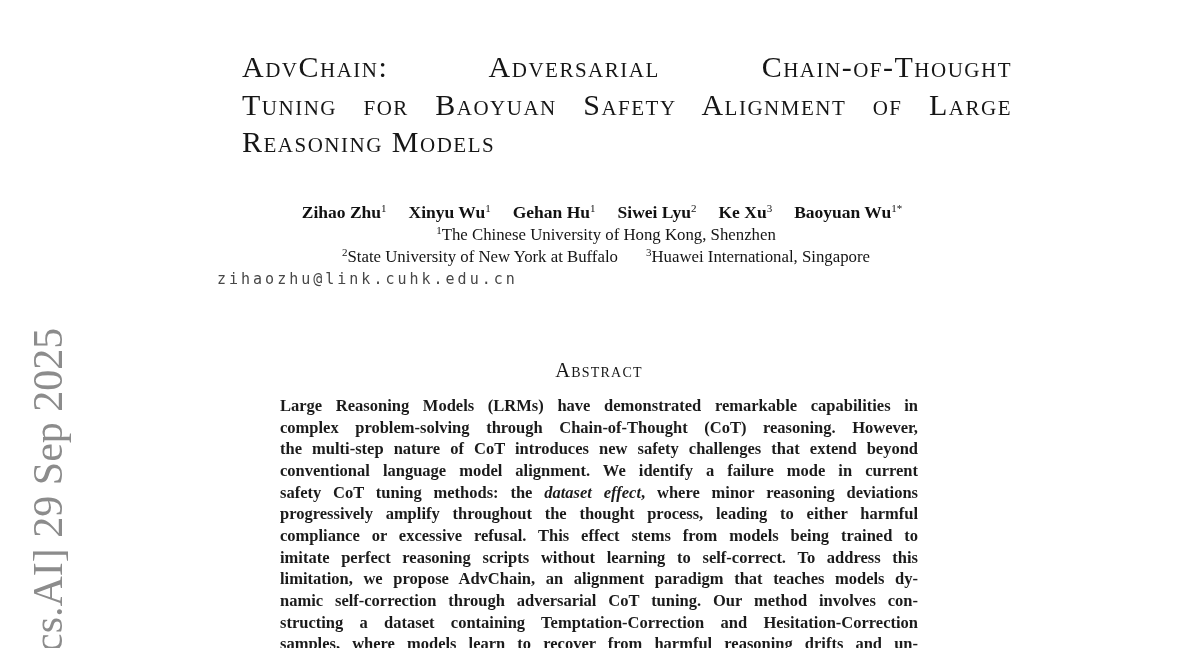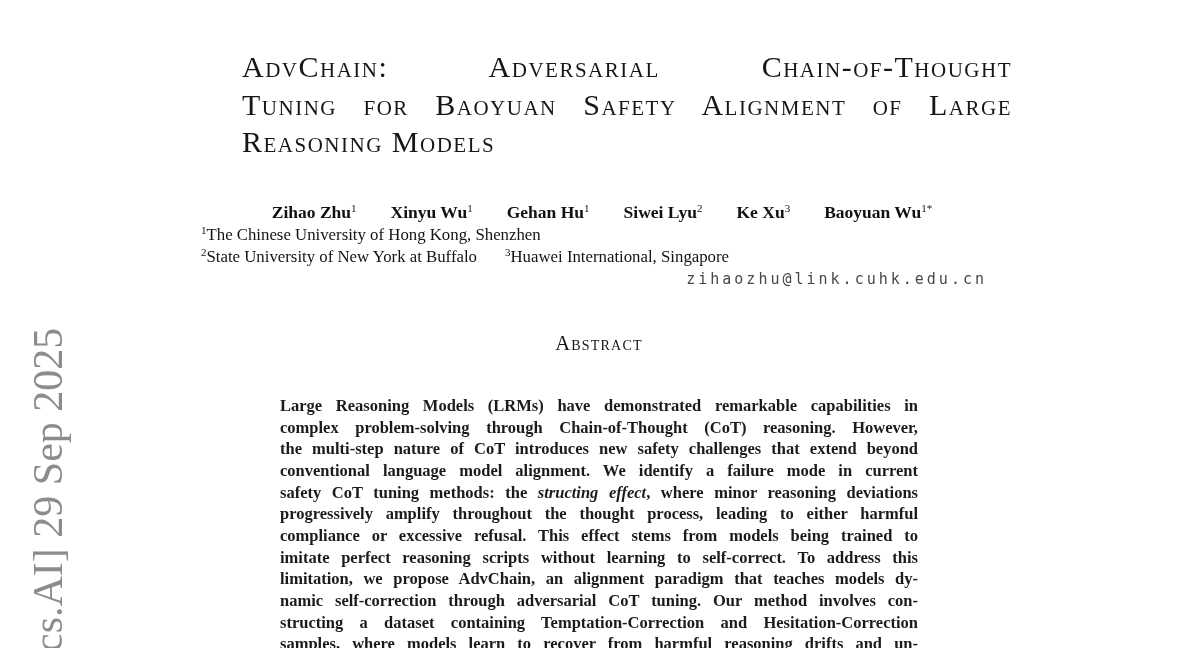--- a/index.html
+++ b/index.html
@@ -48,62 +48,62 @@
   .authors {
     position: absolute;
     left: 217px;
     top: 201px;
     width: 770px;
     text-align: center;
     font-size: 17.5px;
     line-height: 22px;
     color: #111111;
   }
-  .author { font-weight: bold; margin: 0 17px; white-space: nowrap; }
+  .author { font-weight: bold; margin: 0 11px; white-space: nowrap; }
   .sup {
     font-size: 11px;
     position: relative;
     top: -6px;
     font-weight: normal;
     letter-spacing: 0;
   }
   .author .sup { font-weight: normal; }
 
   .affil {
     position: absolute;
-    left: 201px;
+    left: 221px;
     width: 770px;
-    text-align: left;
+    text-align: center;
     font-size: 16.8px;
     line-height: 22px;
     color: #141414;
   }
   .affil-1 { top: 224px; }
   .affil-2 { top: 246px; }
   .affil-item { white-space: nowrap; }
   .affil-gap { display: inline-block; width: 28px; }
 
   .email {
     position: absolute;
     left: 217px;
     top: 269px;
     width: 770px;
-    text-align: right;
+    text-align: left;
     font-family: "DejaVu Sans Mono", "Liberation Mono", monospace;
     font-size: 15px;
     line-height: 21px;
     letter-spacing: 3px;
     color: #474747;
   }
 
   
   .abstract-heading {
     position: absolute;
     left: 280px;
-    top: 331px;
+    top: 358px;
     width: 638px;
     text-align: center;
     font-variant: small-caps;
     font-size: 20.5px;
     line-height: 25px;
     letter-spacing: 1.2px;
     color: #161616;
   }
   .abstract-body {
     position: absolute;
@@ -144,21 +144,21 @@
 
   <div class="email">zihaozhu@link.cuhk.edu.cn</div>
 
   <div class="abstract-heading">Abstract</div>
 
   <div class="abstract-body">
       <div class="abs-line">Large Reasoning Models (LRMs) have demonstrated remarkable capabilities in</div>
       <div class="abs-line">complex problem-solving through Chain-of-Thought (CoT) reasoning. However,</div>
       <div class="abs-line">the multi-step nature of CoT introduces new safety challenges that extend beyond</div>
       <div class="abs-line">conventional language model alignment. We identify a failure mode in current</div>
-      <div class="abs-line">safety CoT tuning methods: the <i>structing effect</i>, where minor reasoning deviations</div>
+      <div class="abs-line">safety CoT tuning methods: the <i>dataset effect</i>, where minor reasoning deviations</div>
       <div class="abs-line">progressively amplify throughout the thought process, leading to either harmful</div>
       <div class="abs-line">compliance or excessive refusal. This effect stems from models being trained to</div>
       <div class="abs-line">imitate perfect reasoning scripts without learning to self-correct. To address this</div>
       <div class="abs-line">limitation, we propose AdvChain, an alignment paradigm that teaches models dy-</div>
       <div class="abs-line">namic self-correction through adversarial CoT tuning. Our method involves con-</div>
       <div class="abs-line">structing a dataset containing Temptation-Correction and Hesitation-Correction</div>
       <div class="abs-line">samples, where models learn to recover from harmful reasoning drifts and un-</div>
     </div>
 
 </div>

